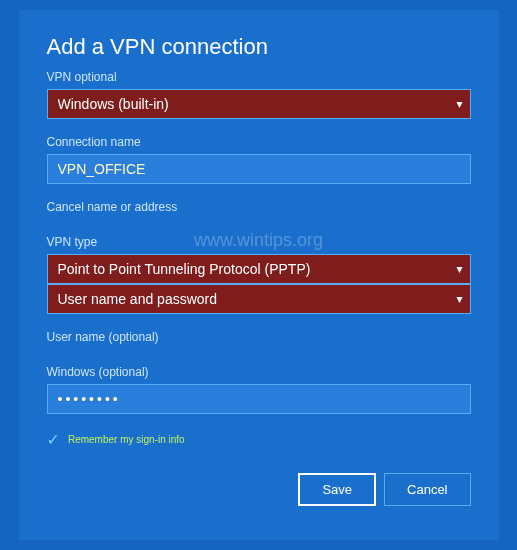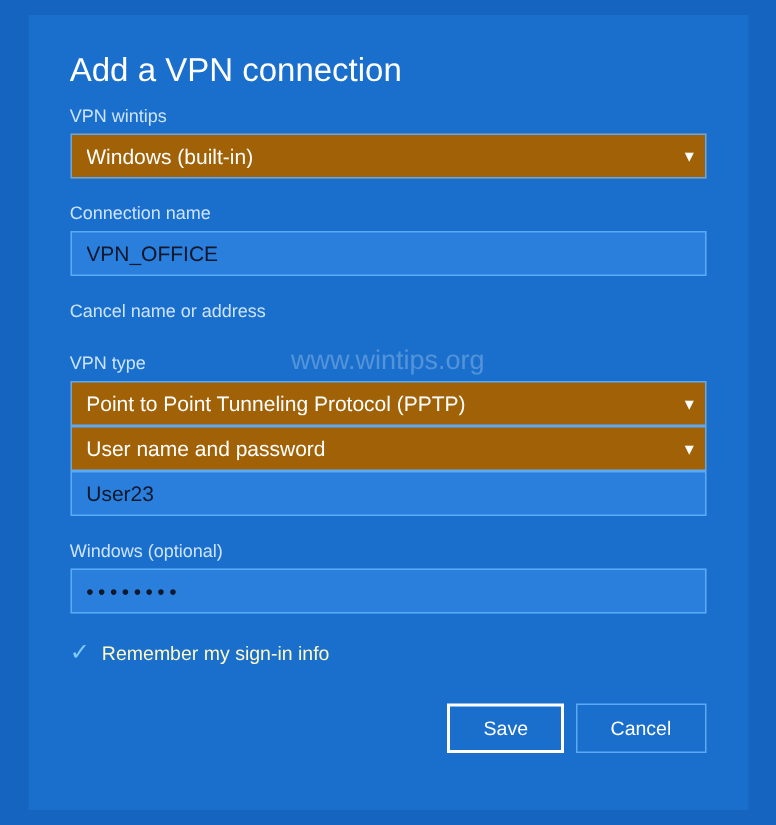--- a/index.html
+++ b/index.html
@@ -35,37 +35,37 @@
       margin-bottom: 5px;
       margin-top: 16px;
     }
     .field-label:first-of-type {
       margin-top: 0;
     }
     .field-input {
       width: 100%;
       background: #2a7fdd;
       border: 1px solid #5aaaf5;
-      color: #0f172a;
+      color: #fef9c3;
       font-size: 14px;
       padding: 6px 10px;
       outline: none;
       border-radius: 0;
       font-family: 'Segoe UI', Arial, sans-serif;
     }
     .field-input::placeholder {
       color: #a0c8f0;
     }
     .field-select-wrapper {
       position: relative;
       width: 100%;
     }
     .field-select {
       width: 100%;
-      background: #a16207;
+      background: #7f1d1d;
       border: 1px solid #5aaaf5;
       color: #fff;
       font-size: 14px;
       padding: 6px 32px 6px 10px;
       outline: none;
       border-radius: 0;
       appearance: none;
       -webkit-appearance: none;
       font-family: 'Segoe UI', Arial, sans-serif;
       cursor: pointer;
@@ -100,22 +100,22 @@
       display: flex;
       align-items: center;
       gap: 8px;
       cursor: pointer;
     }
     .checkbox-icon {
       color: #7ecbff;
       font-size: 16px;
     }
     .checkbox-label {
-      color: #fef9c3;
-      font-size: 13px;
+      color: #bef264;
+      font-size: 10px;
     }
     .button-row {
       display: flex;
       justify-content: flex-end;
       gap: 8px;
       margin-top: 24px;
     }
     .btn {
       padding: 7px 22px;
       font-size: 13px;
@@ -139,21 +139,21 @@
     }
   </style>
 </head>
 <body>
 
 <div class="dialog">
   <div class="dialog-title">Add a VPN connection</div>
 
   <div class="watermark">www.wintips.org</div>
 
-  <label class="field-label">VPN wintips</label>
+  <label class="field-label">VPN optional</label>
   <div class="field-select-wrapper">
     <select class="field-select"><option>Windows (built-in)</option></select>
     <span class="select-arrow">▾</span>
   </div>
 
   <label class="field-label">Connection name</label>
   <input class="field-input" type="text" value="VPN_OFFICE" style="">
 
   <label class="field-label">Cancel name or address</label>
 
@@ -161,21 +161,21 @@
   <div class="field-select-wrapper">
     <select class="field-select"><option>Point to Point Tunneling Protocol (PPTP)</option></select>
     <span class="select-arrow">▾</span>
   </div>
 
   <div class="field-select-wrapper">
     <select class="field-select"><option>User name and password</option></select>
     <span class="select-arrow">▾</span>
   </div>
 
-  <input class="field-input" type="text" value="User23" style="">
+  <label class="field-label">User name (optional)</label>
 
   <label class="field-label">Windows (optional)</label>
   <input class="field-input password-field" type="text" value="••••••••" style="">
 
   <div class="checkbox-row">
     <div class="checkbox-wrapper">
       <span class="checkbox-icon">✓</span>
       <span class="checkbox-label">Remember my sign-in info</span>
     </div>
   </div>

